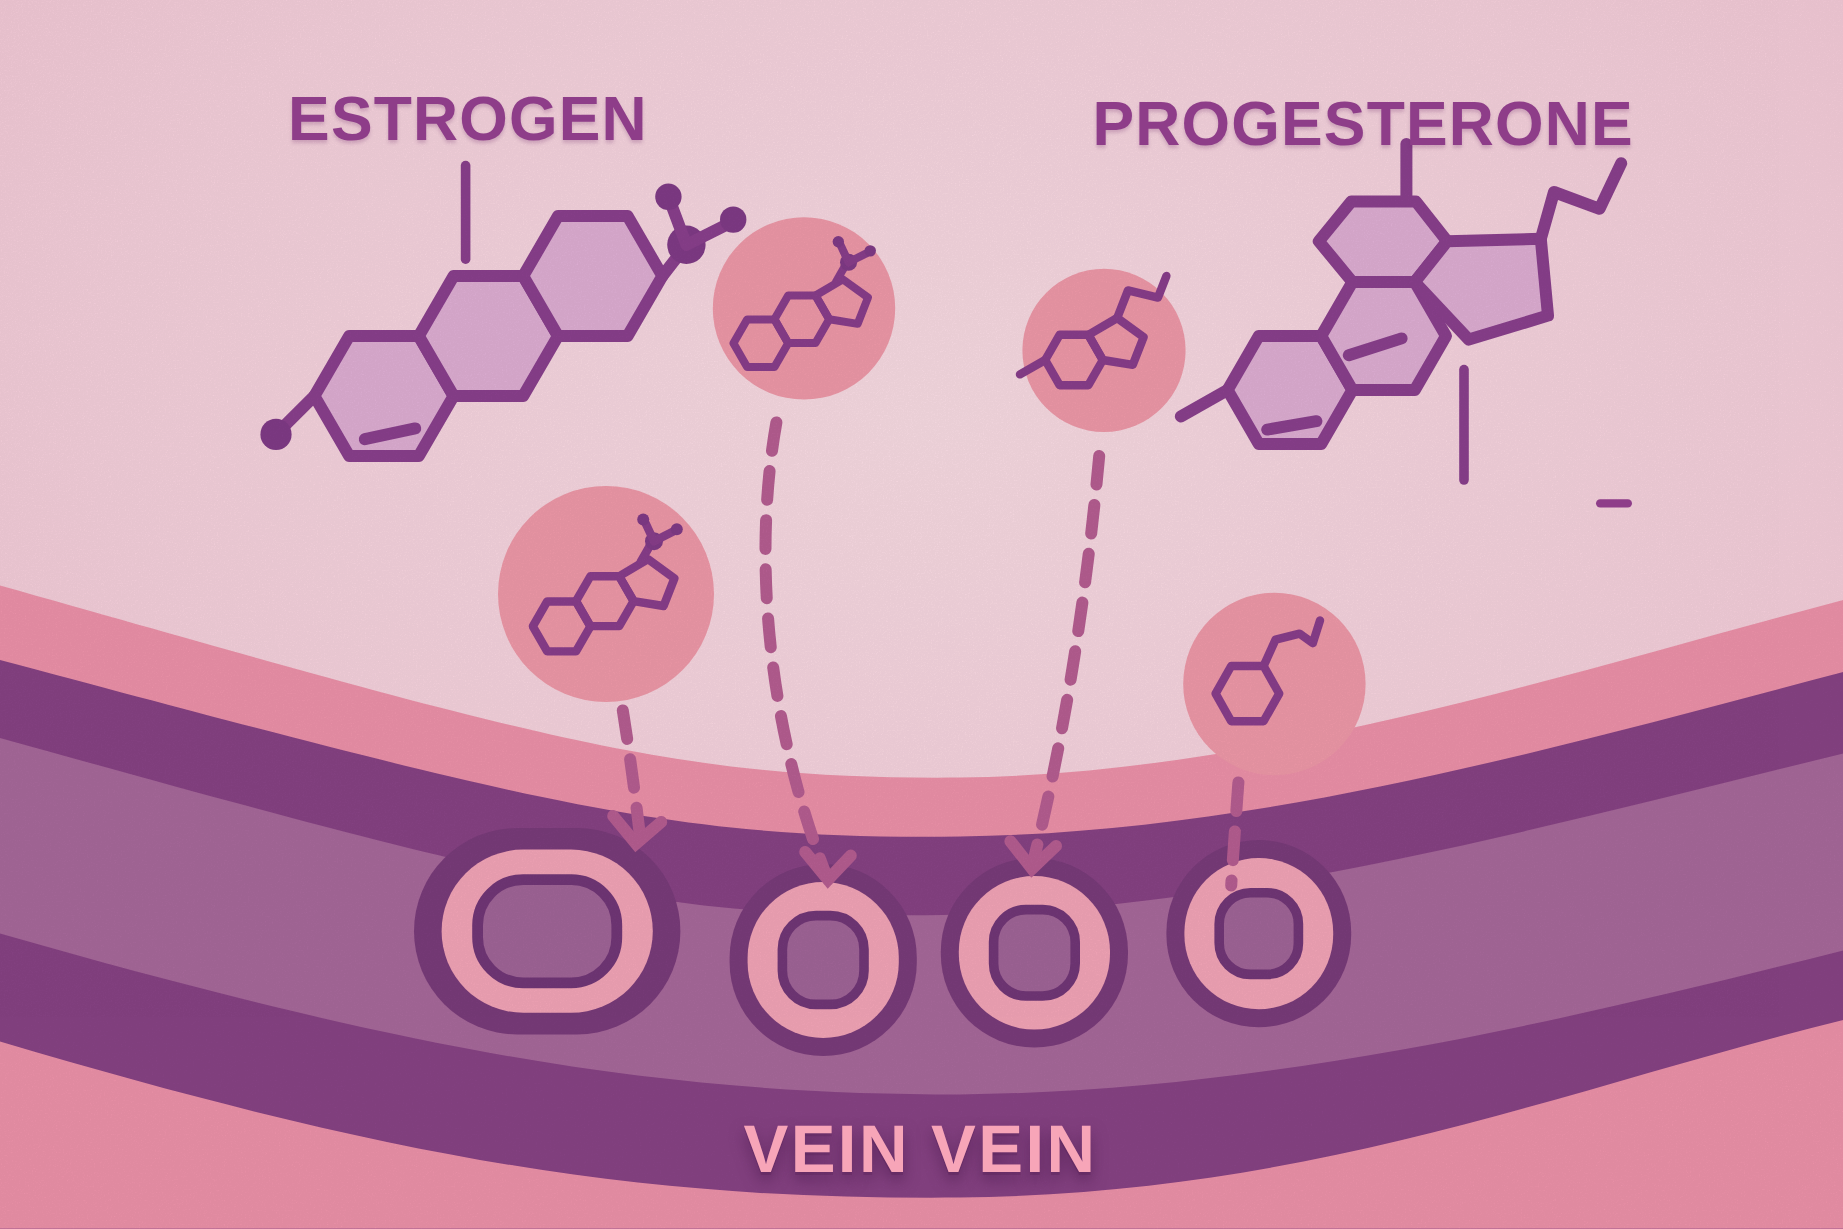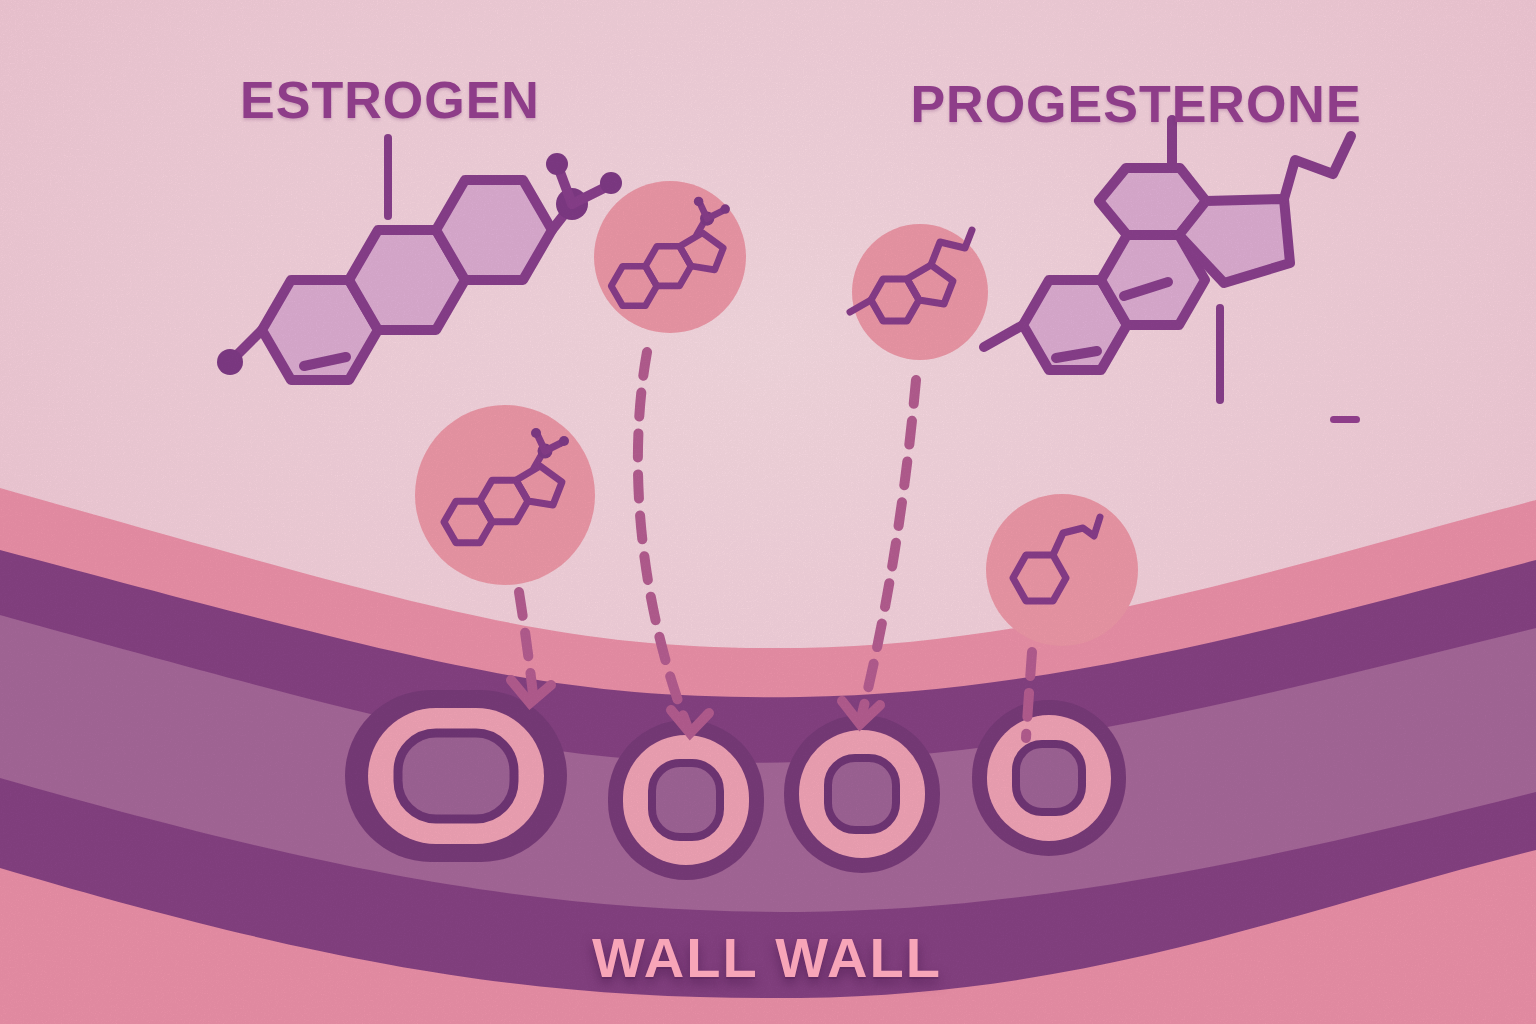--- a/index.html
+++ b/index.html
@@ -172,15 +172,15 @@
     <polyline points="1284,199 1295,160 1333,174 1351,136" fill="none"></polyline>
   </g>
   <line x1="1220" y1="308" x2="1220" y2="400" stroke="#8d4190" stroke-width="8" stroke-linecap="round"></line>
 
   <rect x="0" y="0" width="1536" height="1024" filter="url(#grainF)" opacity="0.07"></rect>
 </svg>
 
 <div class="label label-estrogen">ESTROGEN</div>
 <div class="label label-progesterone">PROGESTERONE</div>
 <div class="receptor-macron"></div>
-<div class="label label-veinwall">WALL WALL</div>
+<div class="label label-veinwall">VEIN VEIN</div>
 
 </div>
 
 </body></html>

